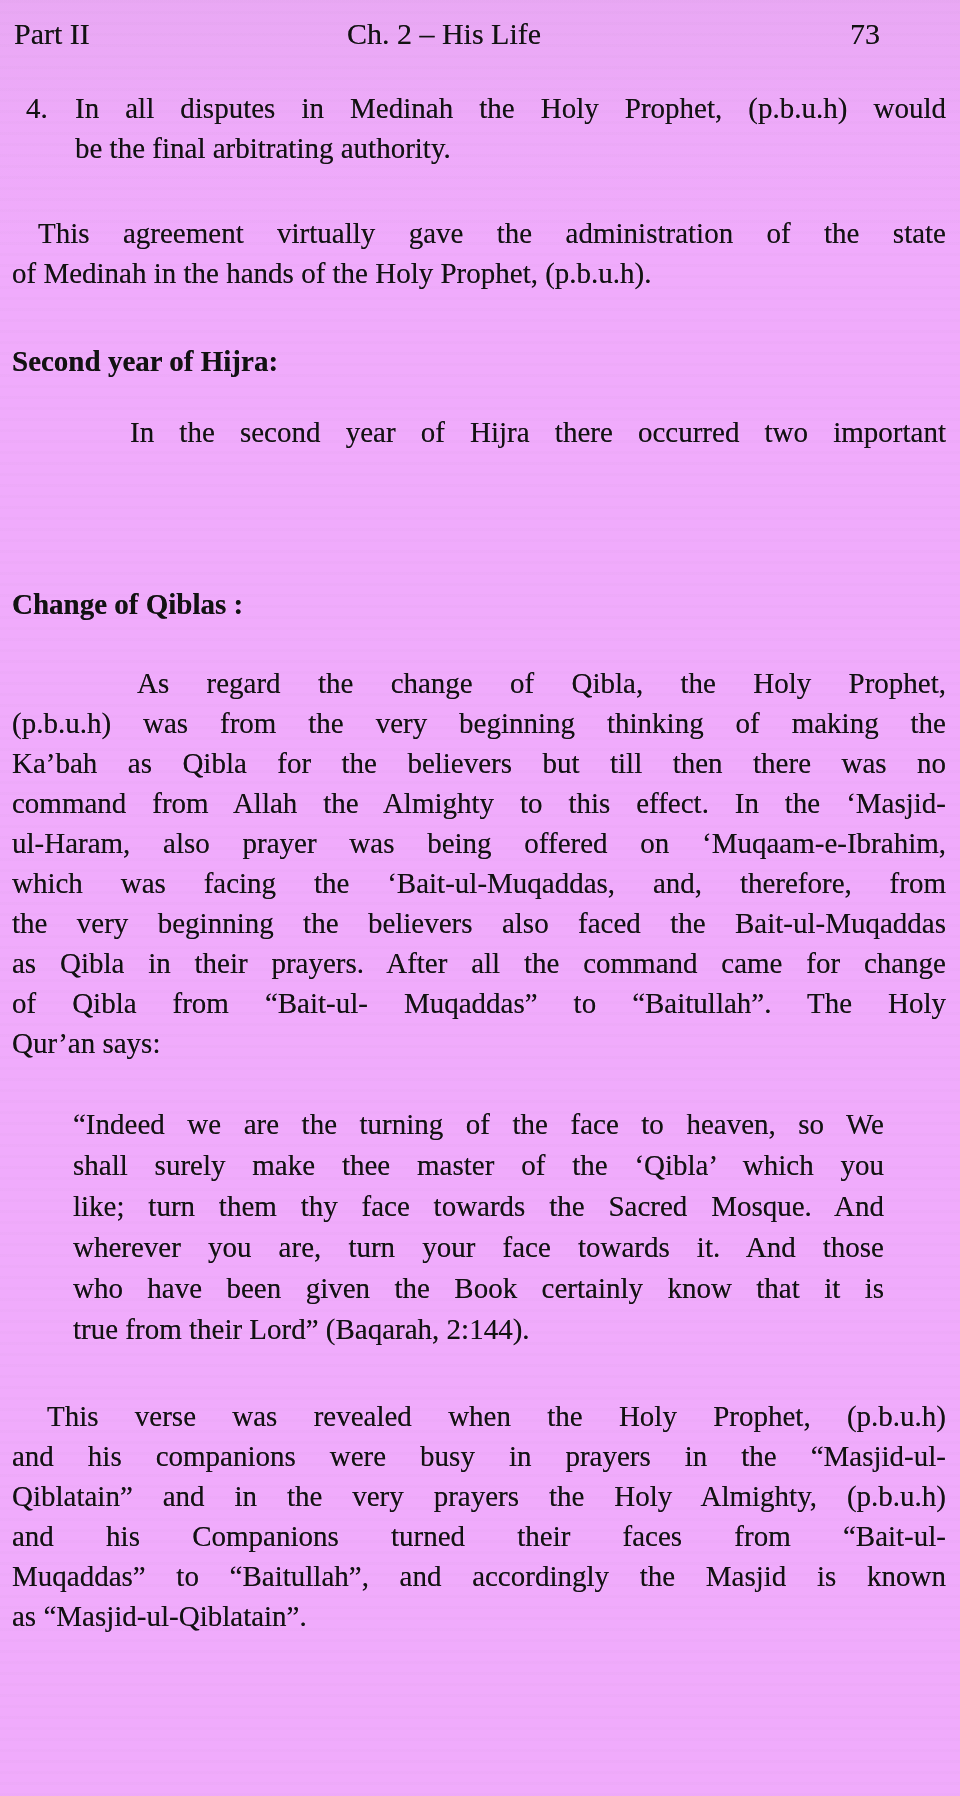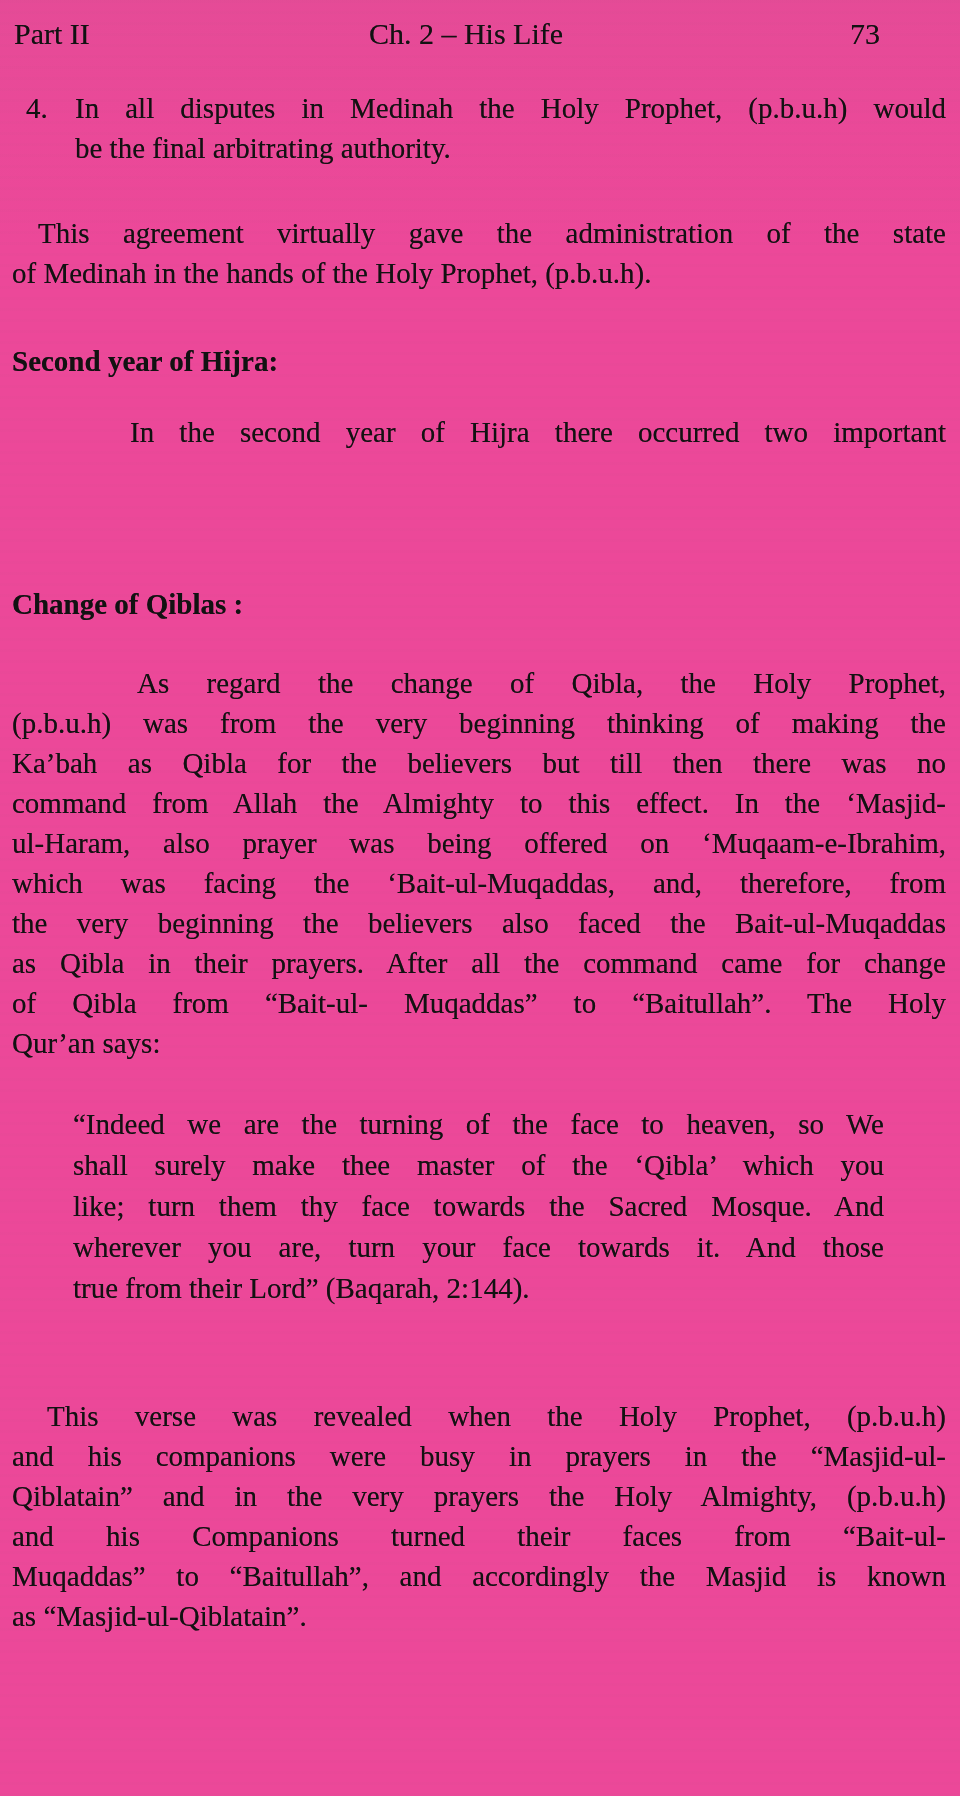--- a/index.html
+++ b/index.html
@@ -5,21 +5,21 @@
   html, body {
     margin: 0;
     padding: 0;
     background: #e8e8e8;
   }
   .page {
     position: relative;
     width: 960px;
     height: 1796px;
     margin: 0 auto;
-    background: #ec4899;
+    background: #f0abfc;
     overflow: hidden;
     font-family: "Liberation Serif", "DejaVu Serif", serif;
     color: #121212;
   }
   
   .page::before {
     content: "";
     position: absolute;
     inset: 0;
     background:
@@ -43,21 +43,21 @@
     text-align: right;
     text-align-last: left;
   }
   
   .page-header {
     top: 14px;
     height: 40px;
     font-size: 30px;
   }
   .hdr-left  { position: absolute; left: 2px;  top: 0; white-space: nowrap; }
-  .hdr-center{ position: absolute; left: 454px; top: 0; transform: translateX(-50%); white-space: nowrap; }
+  .hdr-center{ position: absolute; left: 432px; top: 0; transform: translateX(-50%); white-space: nowrap; }
   .hdr-right { position: absolute; left: 838px; top: 0; white-space: nowrap; }
   
   .list4 { top: 88px; }
   .list4 .list-body { margin-left: 63px; }
   .list-marker {
     position: absolute;
     left: 14px;
     top: 0;
     line-height: 40px;
   }
@@ -125,20 +125,21 @@
     <div class="jline">as Qibla in their prayers. After all the command came for change</div>
     <div class="jline">of Qibla from “Bait-ul- Muqaddas” to “Baitullah”. The Holy</div>
     <div class="lline">Qur’an says:</div>
   </div>
 
   <div class="block quote">
     <div class="jline">“Indeed we are the turning of the face to heaven, so We</div>
     <div class="jline">shall surely make thee master of the ‘Qibla’ which you</div>
     <div class="jline">like; turn them thy face towards the Sacred Mosque. And</div>
     <div class="jline">wherever you are, turn your face towards it. And those</div>
+    <div class="jline">who have been given the Book certainly know that it is</div>
     <div class="lline">true from their Lord” (Baqarah, 2:144).</div>
   </div>
 
   <div class="block para4">
     <div class="jline first">This verse was revealed when the Holy Prophet, (p.b.u.h)</div>
     <div class="jline">and his companions were busy in prayers in the “Masjid-ul-</div>
     <div class="jline">Qiblatain” and in the very prayers the Holy Almighty, (p.b.u.h)</div>
     <div class="jline">and his Companions turned their faces from “Bait-ul-</div>
     <div class="jline">Muqaddas” to “Baitullah”, and accordingly the Masjid is known</div>
     <div class="lline">as “Masjid-ul-Qiblatain”.</div>

